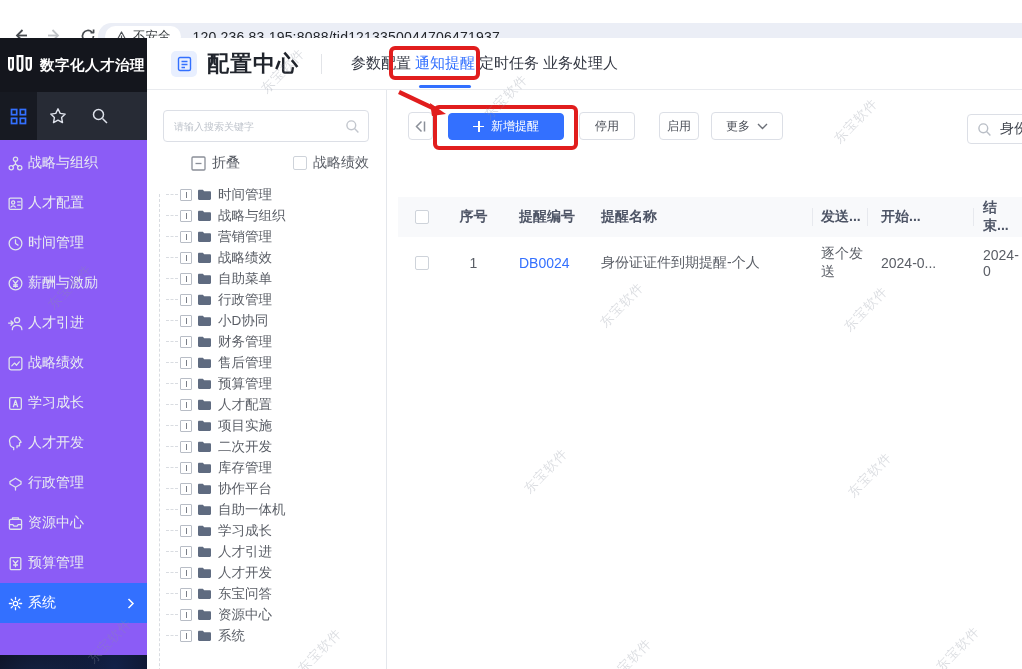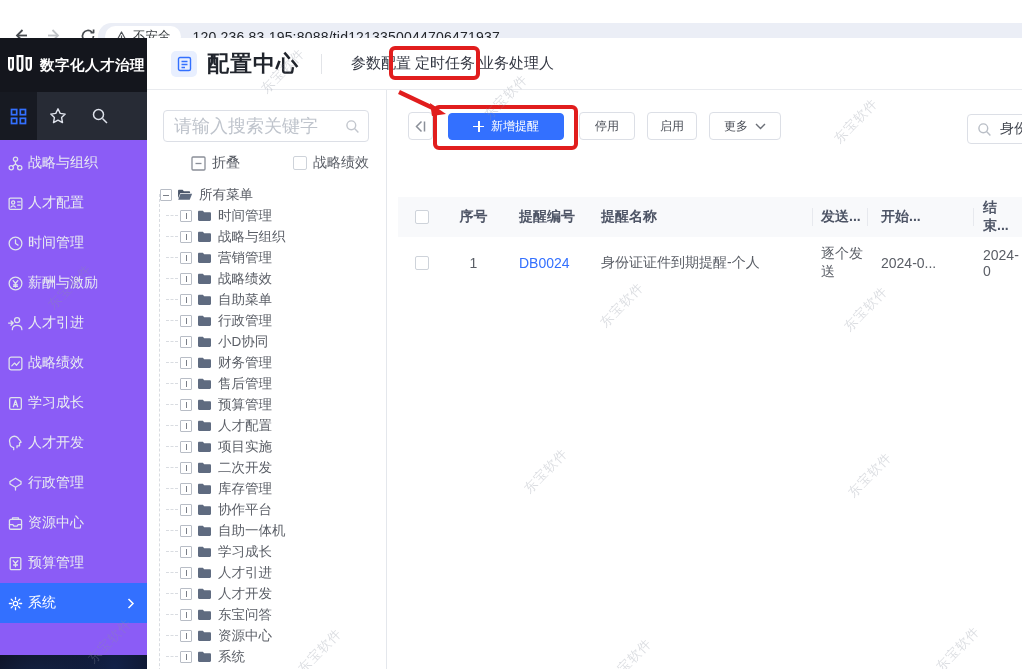--- a/index.html
+++ b/index.html
@@ -40,21 +40,21 @@
   .title-div { width:1px; height:20px; background:#e2e4e8; margin-left:22px; }
   .tabs { display:flex; margin-left:27px; height:52px; align-items:center; }
   .tab { font-size:15px; color:#343843; position:relative; height:52px; display:flex; align-items:center; padding:0 2px; cursor:pointer; }
   .tab.active { color:#3370ff; }
   .tab.active::after { content:""; position:absolute; left:6px; right:6px; bottom:2px; height:3px; background:#3370ff; border-radius:2px; }
 
   
   .tree-panel { position:absolute; left:147px; top:90px; width:240px; height:579px; background:#fff; border-right:1px solid #e4e7ec; }
   .tree-search { position:absolute; left:16px; top:20px; width:206px; height:32px; border:1px solid #dcdfe6; border-radius:4px; }
   .tree-search input { width:100%; height:100%; border:0; outline:none; background:transparent; padding:0 30px 0 10px;
-    font-size:18px; color:#606266; font-family:inherit; }
+    font-size:10px; color:#606266; font-family:inherit; }
   .tree-search input::placeholder { color:#bfc4cc; }
   .tree-search .mag { position:absolute; right:8px; top:8px; }
   .tree-tools { position:absolute; left:16px; top:64px; width:206px; display:flex; align-items:center; font-size:14px; color:#5a5e66;padding-left:28px; }
   .fold-lab { margin-left:6px; }
   .multi-wrap { margin-left:auto; display:flex; align-items:center; gap:6px; }
   .cb { width:14px; height:14px; border:1px solid #ced3da; border-radius:2px; background:#fff; display:inline-block; flex:none; }
   .tree-box { position:absolute; left:10px; top:94px; width:220px; }
   .tree-row { height:21px; display:flex; align-items:center; font-size:13.5px; color:#5a5e66; position:relative; }
   .tree-row .exp { width:12px; height:12px; border:1px solid #b8bdc6; background:#fff; border-radius:1px; flex:none;
     position:relative; margin-right:5px; }
@@ -70,21 +70,21 @@
   .main { position:absolute; left:388px; top:90px; width:634px; height:579px; background:#fff; }
   .toolbar { position:absolute; left:20px; top:22px; height:28px; display:flex; align-items:center; }
   .btn { height:28px; border:1px solid #dcdfe6; border-radius:4px; background:#fff; color:#4a4e57; font-size:12px;
     display:flex; align-items:center; justify-content:center; font-family:inherit; }
   .btn-collapse { width:25px; }
   .btn-add { width:116px; height:27px; background:#3370ff; border:1px solid #3370ff; color:#fff; margin-left:15px; gap:7px; }
   .plus { position:relative; width:11px; height:11px; }
   .plus::before { content:""; position:absolute; left:0; right:0; top:5px; height:1.6px; background:#fff; }
   .plus::after { content:""; position:absolute; top:0; bottom:0; left:5px; width:1.6px; background:#fff; }
   .btn-stop { width:56px; margin-left:15px; }
-  .btn-start { width:50px; margin-left:12px; }
+  .btn-start { width:40px; margin-left:24px; }
   .btn-more { width:72px; margin-left:12px; gap:7px;font-family:Liberation Mono, monospace; }
   .right-search { position:absolute; left:579px; top:24px; width:140px; height:30px; border:1px solid #dcdfe6; border-radius:4px;
     display:flex; align-items:center; padding-left:9px; gap:8px; background:#fff; }
   .right-search input { border:0; outline:none; width:80px; font-size:14px; color:#3f434c; font-family:inherit; background:transparent; }
   .filter-row { position:absolute; left:22px; top:164px; display:flex; align-items:center; font-size:14px; color:#5a5e66;
     height:20px; top:164px; }
   .filter-item { display:flex; align-items:center; gap:8px; margin-left:28px; }
   .filter-item:first-of-type { margin-left:28px; }
 
   
@@ -276,20 +276,21 @@
     <div class="doc-tile">
       <svg width="15" height="16" viewBox="0 0 15 16" fill="none" stroke="#3370ff" stroke-width="1.4">
           <rect x="1.5" y="1.5" width="12" height="13" rx="1.5"></rect>
           <path d="M4.5 5.5h6M4.5 8.5h6M4.5 11.5h3.5"></path>
         </svg>
     </div>
     <span class="page-title">配置中心</span>
     <div class="title-div"></div>
     <div class="tabs" id="tabs">
         <div class="tab">参数配置</div>
+        <div class="tab active">通知提醒</div>
         <div class="tab">定时任务</div>
         <div class="tab">业务处理人</div>
       </div>
   </div>
 
   <div class="tree-panel">
     <div class="tree-search">
       <input placeholder="请输入搜索关键字" style="">
       <svg class="mag" width="15" height="15" viewBox="0 0 15 15" fill="none" stroke="#c2c6cd" stroke-width="1.4">
           <circle cx="6.3" cy="6.3" r="4.4"></circle>
@@ -302,28 +303,20 @@
           <path d="M4.5 7.5h6"></path>
         </svg>
       <span class="fold-lab">折叠</span>
       <span class="multi-wrap">
         <span class="cb"></span>
         <span>战略绩效</span>
       </span>
     </div>
     <div class="tree-vline"></div>
     <div class="tree-box" id="tree-box">
-        <div class="tree-row tree-root">
-          <span class="exp"></span>
-          <svg width="16" height="13" viewBox="0 0 17 14">
-            <path d="M1 3c0-.6.5-1.1 1.1-1.1h3.8L7.3 3.4h5.6c.6 0 1.1.5 1.1 1.1v1H3.5L1 11z" fill="#4c576b"></path>
-            <path d="M3.6 6.2h12.6L13.6 12.6H1.2z" fill="#5f6b80"></path>
-          </svg>
-          <span class="tree-label">所有菜单</span>
-        </div>
         <div class="tree-row tree-child">
           <span class="exp plus"></span>
           <svg width="15" height="13" viewBox="0 0 16 14">
             <path d="M1 3.2c0-.7.6-1.2 1.2-1.2h4l1.5 1.6h6.1c.7 0 1.2.6 1.2 1.2v6.8c0 .7-.6 1.2-1.2 1.2H2.2C1.6 12.8 1 12.3 1 11.6z" fill="#5f6b80"></path>
           </svg>
           <span class="tree-label">时间管理</span>
         </div>
         <div class="tree-row tree-child">
           <span class="exp plus"></span>
           <svg width="15" height="13" viewBox="0 0 16 14">

